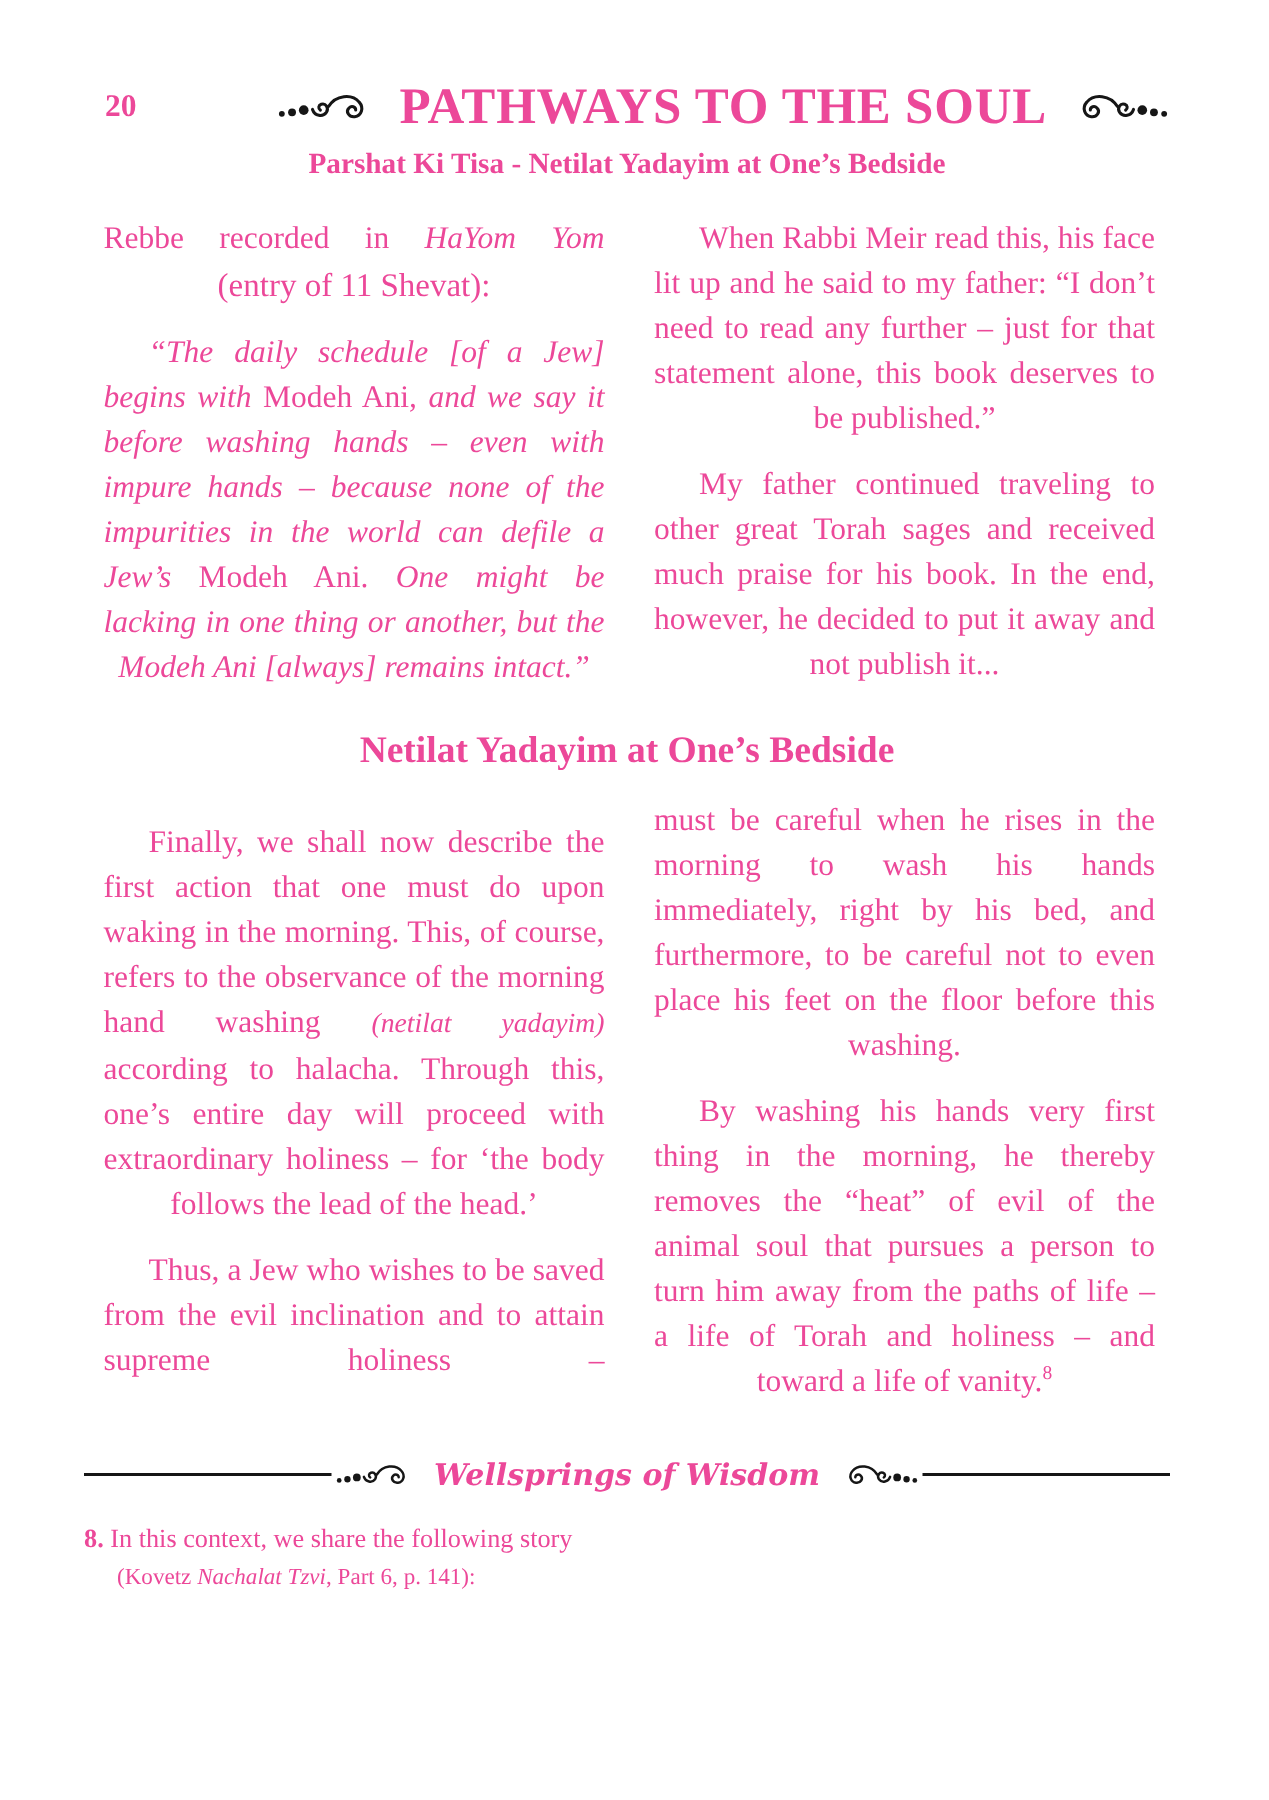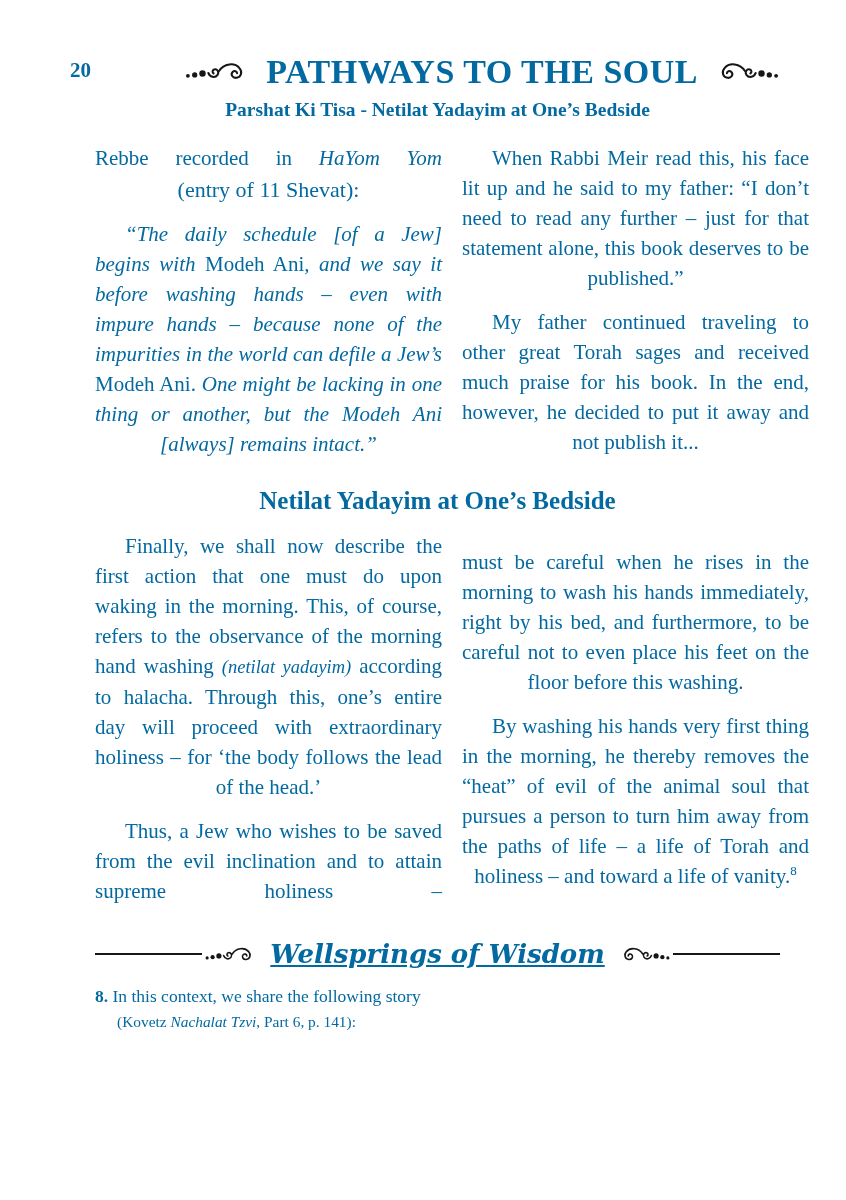--- a/index.html
+++ b/index.html
@@ -1,25 +1,25 @@
 <!DOCTYPE html>
 <html><head>
 <meta charset="utf-8">
 <style>
   html,body{margin:0;padding:0;background:#e8e8e8;}
   .page{
     position:relative;
     width:846px;height:1200px;
     margin:0 auto;
     background:#ffffff;
-    color:#0369a1;
+    color:#ec4899;
     font-family:"Liberation Serif", serif;
     overflow:hidden;
     box-sizing:border-box;
-    padding:50px 66px 0 95px;
+    padding:50px 66px 0 56px;
   }
   
   .pageno{
     position:absolute;left:70px;top:58px;
     font-size:21px;font-weight:bold;
   }
   .title-row{
     display:flex;align-items:center;justify-content:flex-end;
     gap:10px;height:42px;
   }
@@ -33,44 +33,44 @@
   .flourish.mirror{transform:scaleX(-1);}
   .subtitle{
     text-align:center;font-size:19.5px;font-weight:bold;
     margin-top:7px;
   }
   
   .cols{display:flex;gap:20px;margin-top:22px;}
   .col{width:347px;flex:0 0 347px;
     font-size:21px;line-height:30px;
     text-align:justify;}
-  .col p{margin:0 0 14px 0;}
+  .col p{margin:0 0 14px 13px;}
   .col p.last-center{text-align-last:center;}
   .col p.last-justify{text-align-last:justify;}
   .col p.indent{text-indent:30px;}
   .entry-note{text-align:center;text-align-last:center;font-size:22px;margin:0 0 16px 0;}
   .it{font-style:italic;}
   .rm{font-style:normal;}
   .sm{font-size:0.88em;}
   sup{font-size:0.62em;vertical-align:super;line-height:0;}
   
   .section-heading{
     text-align:center;font-size:25px;font-weight:bold;
     margin:14px 0 16px 0;
   }
   
   .divider{
     display:flex;align-items:center;margin-top:16px;height:36px;
   }
   .divider .rule{flex:1;height:2.5px;background:#161616;}
   .divider .flourish{width:58px;height:22px;margin:0 2px;}
   .banner-text{
-    font-style:italic;font-weight:bold;font-size:26px;
+    font-style:italic;font-weight:bold;font-size:20px;
     font-family:"DejaVu Serif", serif;
-    white-space:nowrap;margin:0 6px;line-height:1;text-decoration:underline;
+    white-space:nowrap;margin:0 6px;line-height:1;
   }
   
   .footnotes{display:flex;gap:20px;margin-top:12px;flex-direction:column;}
   .fncol{width:347px;flex:0 0 347px;font-size:17.5px;line-height:25px;}
   .fn-left{padding-left:22px;text-indent:-22px;text-align:left;}
   .fn-right{text-align:justify;text-align-last:justify;}
   .fn-num{font-weight:bold;}
 </style>
 </head>
 <body>

